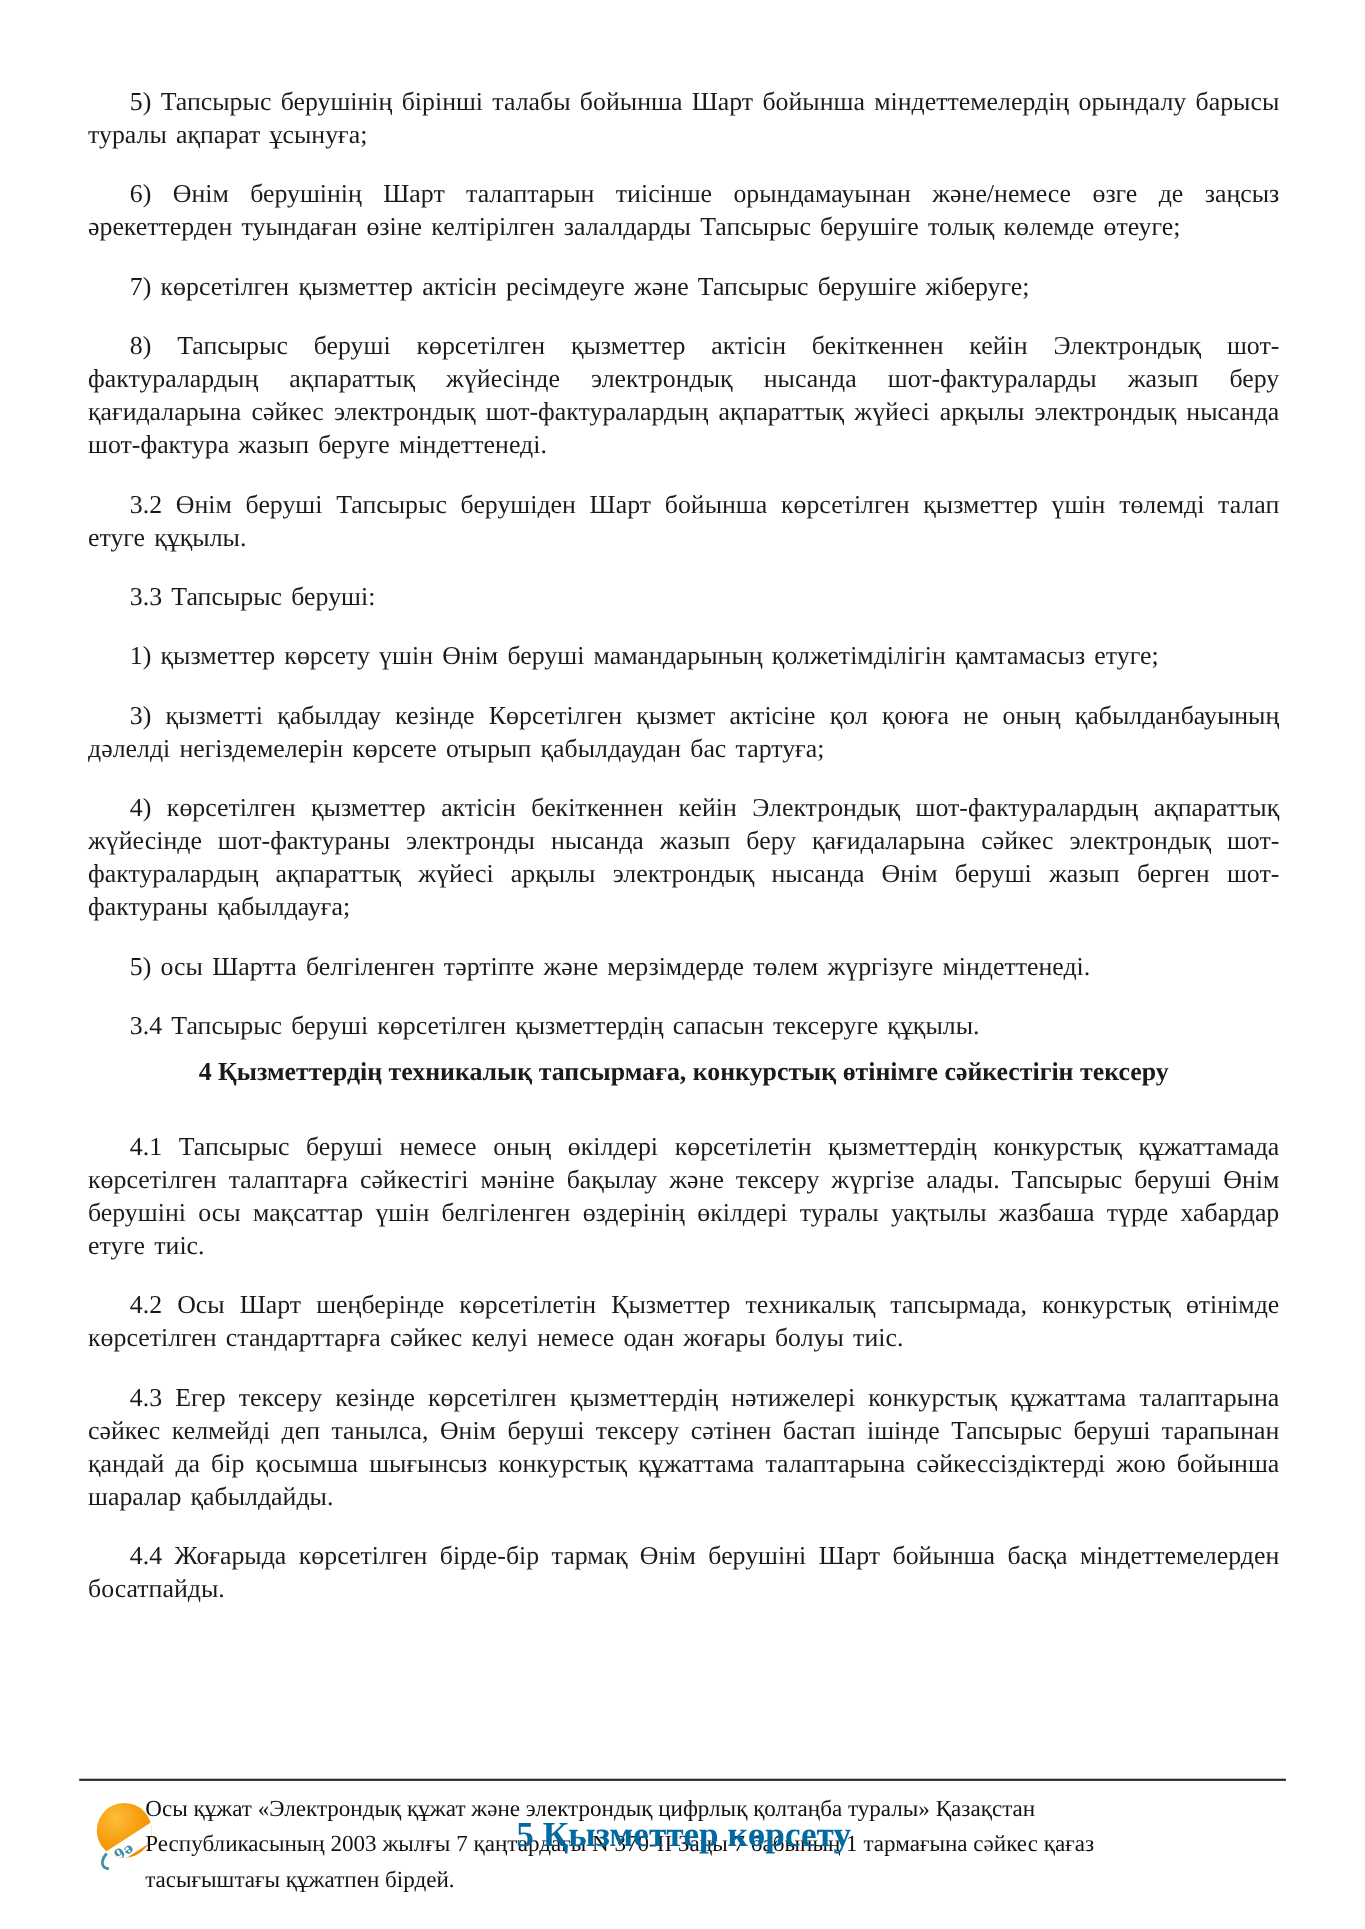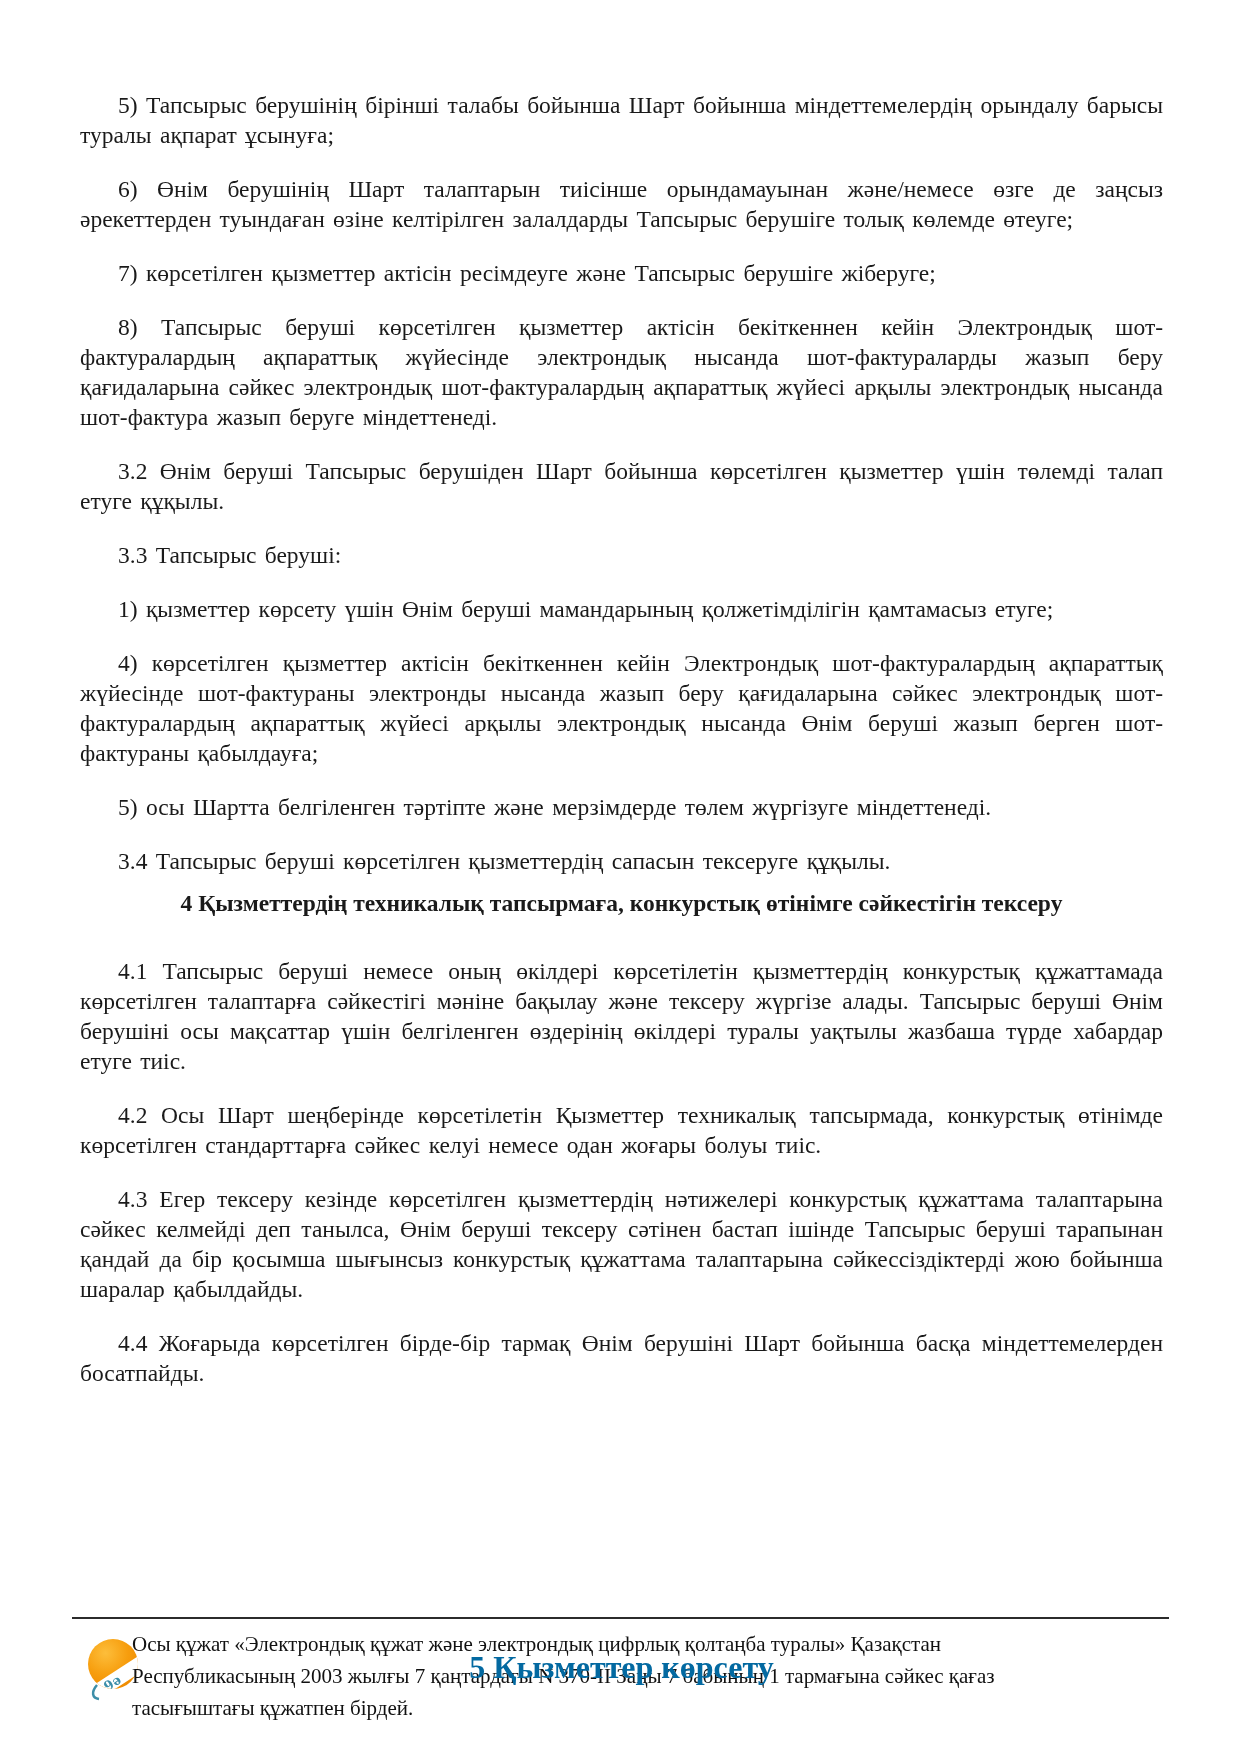--- a/index.html
+++ b/index.html
@@ -12,21 +12,21 @@
     width: 1241px;
     height: 1754px;
     background: #ffffff;
     overflow: hidden;
     font-family: "Liberation Serif", "DejaVu Serif", serif;
     color: #1a1a1a;
   }
   .doc-body {
     position: absolute;
     left: 80px;
-    top: 90px;
+    top: 78px;
     width: 1083px;
   }
   .doc-body p {
     margin: 0 0 24px 0;
     font-size: 23.5px;
     line-height: 30px;
     text-align: justify;
     text-indent: 38px;
     word-spacing: 2.5px;
   }
@@ -84,20 +84,21 @@
 <div class="page">
 
   <div class="doc-body">
     <p>5) Тапсырыс берушінің бірінші талабы бойынша Шарт бойынша міндеттемелердің орындалу барысы туралы ақпарат ұсынуға;</p>
     <p>6) Өнім берушінің Шарт талаптарын тиісінше орындамауынан және/немесе өзге де заңсыз әрекеттерден туындаған өзіне келтірілген залалдарды Тапсырыс берушіге толық көлемде өтеуге;</p>
     <p>7) көрсетілген қызметтер актісін ресімдеуге және Тапсырыс берушіге жіберуге;</p>
     <p>8) Тапсырыс беруші көрсетілген қызметтер актісін бекіткеннен кейін Электрондық шот-фактуралардың ақпараттық жүйесінде электрондық нысанда шот-фактураларды жазып беру қағидаларына сәйкес электрондық шот-фактуралардың ақпараттық жүйесі арқылы электрондық нысанда шот-фактура жазып беруге міндеттенеді.</p>
     <p>3.2 Өнім беруші Тапсырыс берушіден Шарт бойынша көрсетілген қызметтер үшін төлемді талап етуге құқылы.</p>
     <p>3.3 Тапсырыс беруші:</p>
     <p>1) қызметтер көрсету үшін Өнім беруші мамандарының қолжетімділігін қамтамасыз етуге;</p>
+    <p>3) қызметті қабылдау кезінде Көрсетілген қызмет актісіне қол қоюға не оның қабылданбауының дәлелді негіздемелерін көрсете отырып қабылдаудан бас тартуға;</p>
     <p>4) көрсетілген қызметтер актісін бекіткеннен кейін Электрондық шот-фактуралардың ақпараттық жүйесінде шот-фактураны электронды нысанда жазып беру қағидаларына сәйкес электрондық шот-фактуралардың ақпараттық жүйесі арқылы электрондық нысанда Өнім беруші жазып берген шот-фактураны қабылдауға;</p>
     <p>5) осы Шартта белгіленген тәртіпте және мерзімдерде төлем жүргізуге міндеттенеді.</p>
     <p>3.4 Тапсырыс беруші көрсетілген қызметтердің сапасын тексеруге құқылы.</p>
 
     <h2 class="section-heading">4 Қызметтердің техникалық тапсырмаға, конкурстық өтінімге сәйкестігін тексеру</h2>
 
     <p>4.1 Тапсырыс беруші немесе оның өкілдері көрсетілетін қызметтердің конкурстық құжаттамада көрсетілген талаптарға сәйкестігі мәніне бақылау және тексеру жүргізе алады. Тапсырыс беруші Өнім берушіні осы мақсаттар үшін белгіленген өздерінің өкілдері туралы уақтылы жазбаша түрде хабардар етуге тиіс.</p>
     <p>4.2 Осы Шарт шеңберінде көрсетілетін Қызметтер техникалық тапсырмада, конкурстық өтінімде көрсетілген стандарттарға сәйкес келуі немесе одан жоғары болуы тиіс.</p>
     <p>4.3 Егер тексеру кезінде көрсетілген қызметтердің нәтижелері конкурстық құжаттама талаптарына сәйкес келмейді деп танылса, Өнім беруші тексеру сәтінен бастап ішінде Тапсырыс беруші тарапынан қандай да бір қосымша шығынсыз конкурстық құжаттама талаптарына сәйкессіздіктерді жою бойынша шаралар қабылдайды.</p>
     <p>4.4 Жоғарыда көрсетілген бірде-бір тармақ Өнім берушіні Шарт бойынша басқа міндеттемелерден босатпайды.</p>

